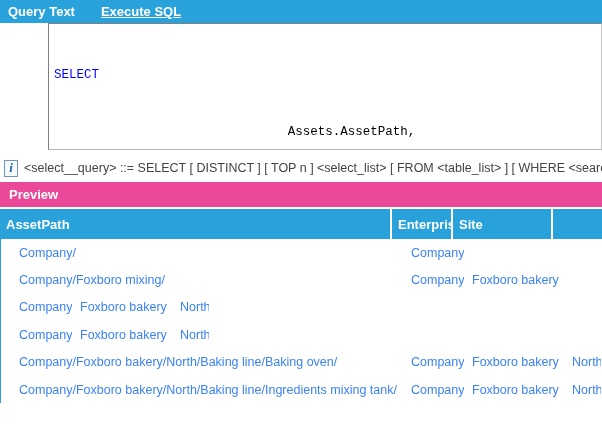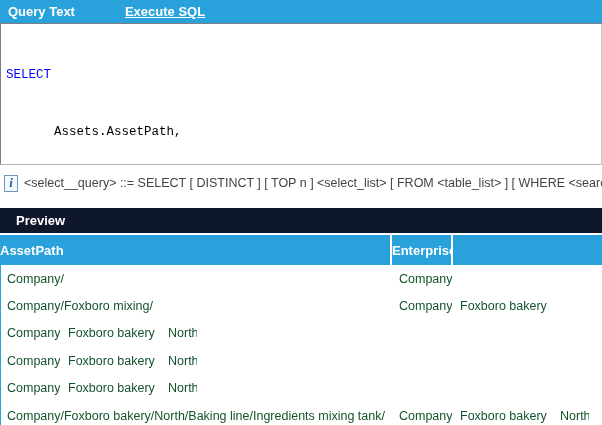--- a/index.html
+++ b/index.html
@@ -6,65 +6,65 @@
   html, body { width: 602px; height: 425px; overflow: hidden; background: #fff;
     font-family: "Liberation Sans", sans-serif; }
 
   
   .topbar {
     height: 23px; background: #29A2DB; color: #fff;
     display: flex; align-items: center; gap: 26px; padding: 8px 8px;
   }
   .topbar .title { font-size: 13px; font-weight: bold; }
   .topbar .exec-link { font-size: 13px; font-weight: bold; color: #fff;
-    text-decoration: underline; cursor: pointer; margin-left: 24px; }
+    text-decoration: underline; cursor: pointer; }
 
   
   .sql-editor {
-    height: 142px; background: #fff;
+    height: 127px; background: #fff;
     border-top: 1px solid #7f7f7f; border-left: 1px solid #7f7f7f;
     border-right: 1px solid #c6c6c6; border-bottom: 1px solid #b5b5b5;
     font-family: "Liberation Mono", "DejaVu Sans Mono", monospace;
     font-size: 12.5px; line-height: 19px; color: #000;
-    padding: 4px 0 0 5px; white-space: pre; overflow: hidden;
+    padding: 4px 0 0 5px; white-space: pre; overflow: hidden; margin-left: 48px;
   }
   .sql-line { white-space: pre; }
-  .sql-line.indent { padding-left: 48px; }
+  .sql-line.indent { padding-left: 48px; text-align: center; }
   .kw { color: #0000FF; }
 
   
   .hint-bar {
     height: 28px; margin-top: 4px; display: flex; align-items: center;
     padding-left: 4px; overflow: hidden; white-space: nowrap;
   }
   .info-box {
     width: 14px; height: 17px; flex: 0 0 14px; margin-right: 6px;
     border: 1px solid #6E96BC; background: #F6FAFD;
     color: #1F5FA6; font-family: "Liberation Serif", serif;
     font-weight: bold; font-style: italic; font-size: 13px;
     display: flex; align-items: center; justify-content: center;
   }
   .hint-text { font-size: 12.5px; color: #444; white-space: nowrap; overflow: hidden; }
 
   
   .preview-bar {
-    height: 25px; margin-top: 11px; background: #0f172a; color: #fff;
-    display: flex; align-items: center; padding-left: 16px;
+    height: 25px; margin-top: 0; background: #ec4899; color: #fff;
+    display: flex; align-items: center; padding-left: 9px;
     font-size: 13px; font-weight: bold;
   }
   .grid-head {
     margin-top: 2px; height: 30px; background: #29A2DB; display: flex;
     color: #fff; font-size: 13px; font-weight: bold;
   }
   .grid-head .cell {
-    display: flex; align-items: center; 
+    display: flex; align-items: center; padding-left: 6px;
     border-right: 2px solid #fff; overflow: hidden; white-space: nowrap;
   }
   .grid-body { border-left: 1px solid #29A2DB; height: 164px; overflow: hidden; }
-  .grid-row { display: flex; height: 27.4px; color: #14532d; font-size: 12.5px; }
+  .grid-row { display: flex; height: 27.4px; color: #3b82f6; font-size: 12.5px; margin-left: 12px; }
   .grid-row .cell {
     display: flex; align-items: center; padding-left: 6px;
     border-right: 2px solid transparent; overflow: hidden; white-space: nowrap;
   }
   .col-assetpath { width: 392px; flex: 0 0 392px; }
   .col-enterprise { width: 61px; flex: 0 0 61px; }
   .col-site { width: 100px; flex: 0 0 100px; }
   .col-area { width: 37px; flex: 0 0 37px; }
   .col-rest { flex: 1; }
 </style>
@@ -89,20 +89,21 @@
   <span class="hint-text">&lt;select__query&gt; ::= SELECT [ DISTINCT ] [ TOP n ] &lt;select_list&gt; [ FROM &lt;table_list&gt; ] [ WHERE &lt;search_conditi</span>
 </div>
 
 <div class="preview-bar">
   <span>Preview</span>
 </div>
 
 <div class="grid-head">
   <div class="cell col-assetpath">AssetPath</div>
   <div class="cell col-enterprise">Enterprise</div>
+  <div class="cell col-site">Site</div>
   <div class="col-rest"></div>
 </div>
 
 <div class="grid-body">
   <div class="grid-row">
     <div class="cell col-assetpath">Company/</div>
     <div class="cell col-enterprise">Company</div>
     <div class="cell col-site"></div>
     <div class="cell col-area"></div>
   </div>
@@ -116,20 +117,21 @@
     <div class="cell col-enterprise">Company</div>
     <div class="cell col-site">Foxboro bakery</div>
     <div class="cell col-area">North</div>
   </div>
   <div class="grid-row">
     <div class="cell col-enterprise">Company</div>
     <div class="cell col-site">Foxboro bakery</div>
     <div class="cell col-area">North</div>
   </div>
   <div class="grid-row">
+    <div class="cell col-assetpath">Company/Foxboro bakery/North/Baking line/Baking oven/</div>
     <div class="cell col-enterprise">Company</div>
     <div class="cell col-site">Foxboro bakery</div>
     <div class="cell col-area">North</div>
   </div>
   <div class="grid-row">
     <div class="cell col-assetpath">Company/Foxboro bakery/North/Baking line/Ingredients mixing tank/</div>
     <div class="cell col-enterprise">Company</div>
     <div class="cell col-site">Foxboro bakery</div>
     <div class="cell col-area">North</div>
   </div>

